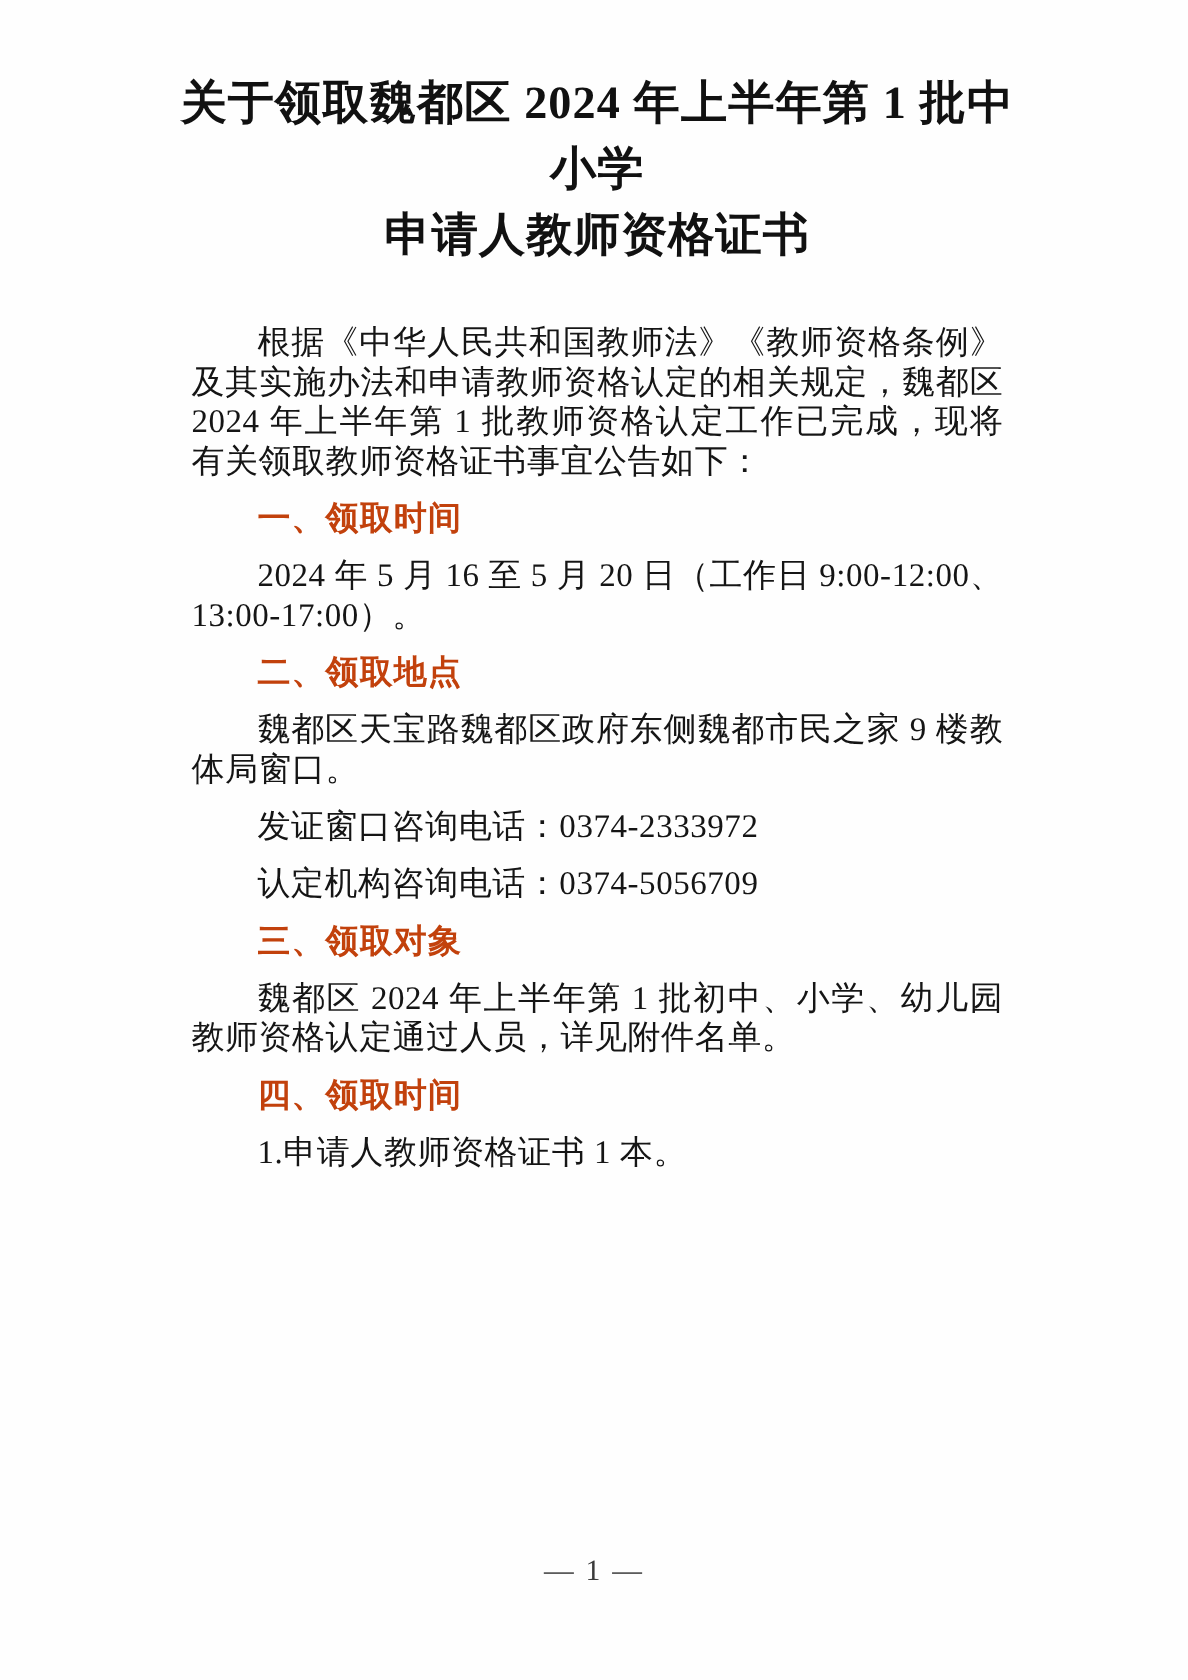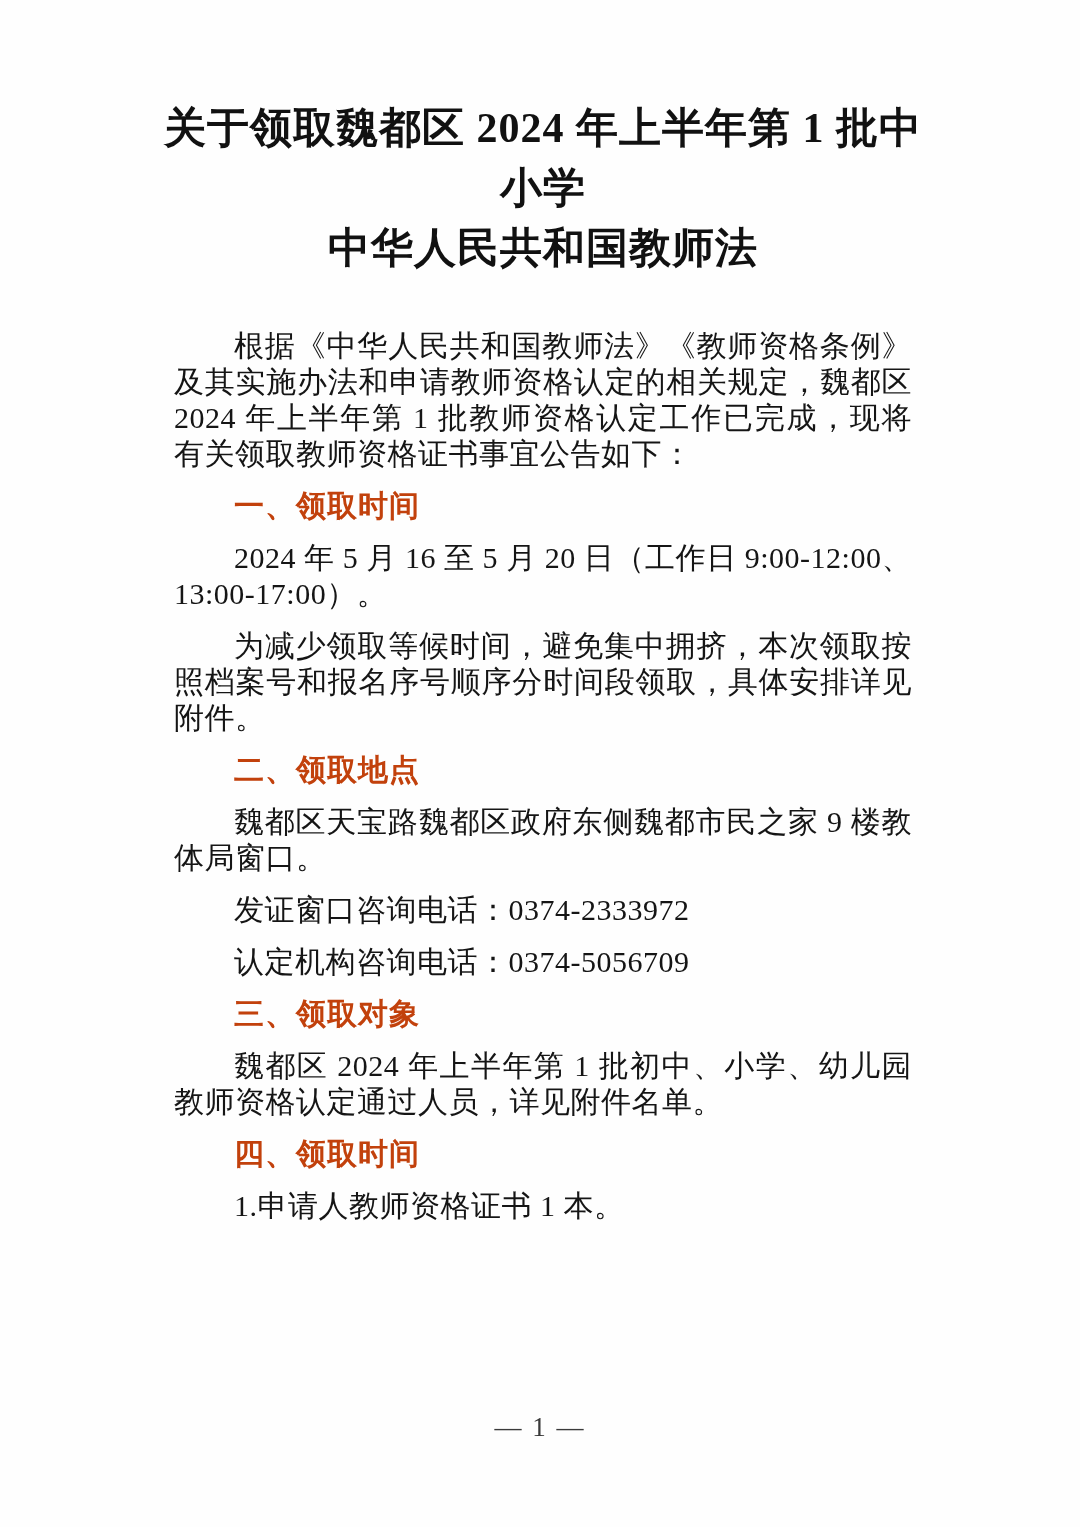--- a/index.html
+++ b/index.html
@@ -11,21 +11,21 @@
     height: 1527px;
     background: #ffffff;
     color: #151515;
     font-family: "Liberation Serif", "DejaVu Serif", serif;
   }
   .page {
     position: relative;
     box-sizing: border-box;
     width: 1080px;
     height: 1527px;
-    padding: 98px 152px 0 158px;
+    padding: 64px 152px 0 158px;
     background: #fefefe;
     overflow: hidden;
   }
   .title {
     margin: 0 0 50px 0;
     font-size: 42px;
     font-weight: bold;
     line-height: 60px;
     text-align: center;
     letter-spacing: 1px;
@@ -61,31 +61,30 @@
     color: #3a3a3a;
   }
 </style>
 </head>
 <body>
 
 <div class="page">
 
   <h1 class="title">
     <span class="title-line">关于领取魏都区 2024 年上半年第 1 批中小学</span>
-    <span class="title-line">中华人民共和国教师法</span>
+    <span class="title-line">申请人教师资格证书</span>
   </h1>
 
   <div class="doc">
     <p class="body">根据《中华人民共和国教师法》《教师资格条例》及其实施办法和申请教师资格认定的相关规定，魏都区 2024 年上半年第 1 批教师资格认定工作已完成，现将有关领取教师资格证书事宜公告如下：</p>
 
     <p class="heading">一、领取时间</p>
 
     <p class="body">2024 年 5 月 16 至 5 月 20 日（工作日 9:00-12:00、13:00-17:00）。</p>
 
-    <p class="body">为减少领取等候时间，避免集中拥挤，本次领取按照档案号和报名序号顺序分时间段领取，具体安排详见附件。</p>
 
     <p class="heading">二、领取地点</p>
 
     <p class="body">魏都区天宝路魏都区政府东侧魏都市民之家 9 楼教体局窗口。</p>
 
     <p class="body">发证窗口咨询电话：0374-2333972</p>
 
     <p class="body">认定机构咨询电话：0374-5056709</p>
 
     <p class="heading">三、领取对象</p>

